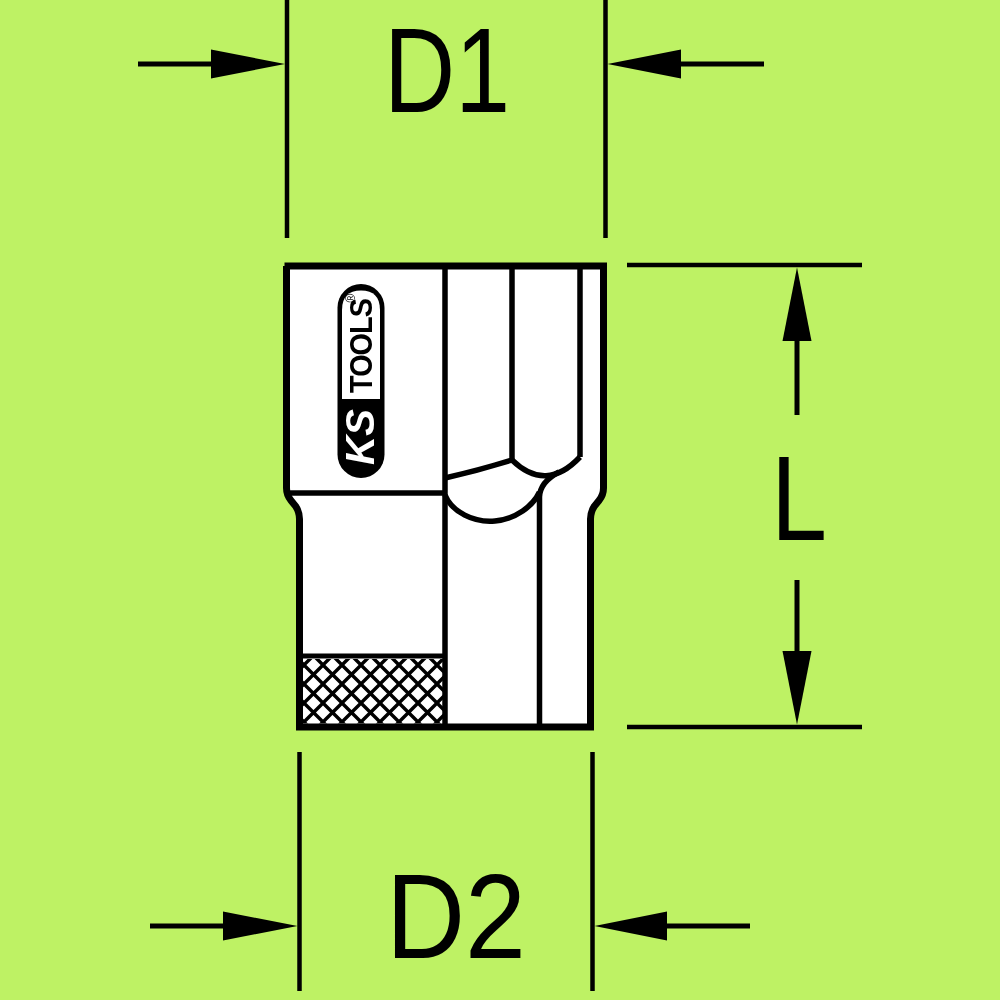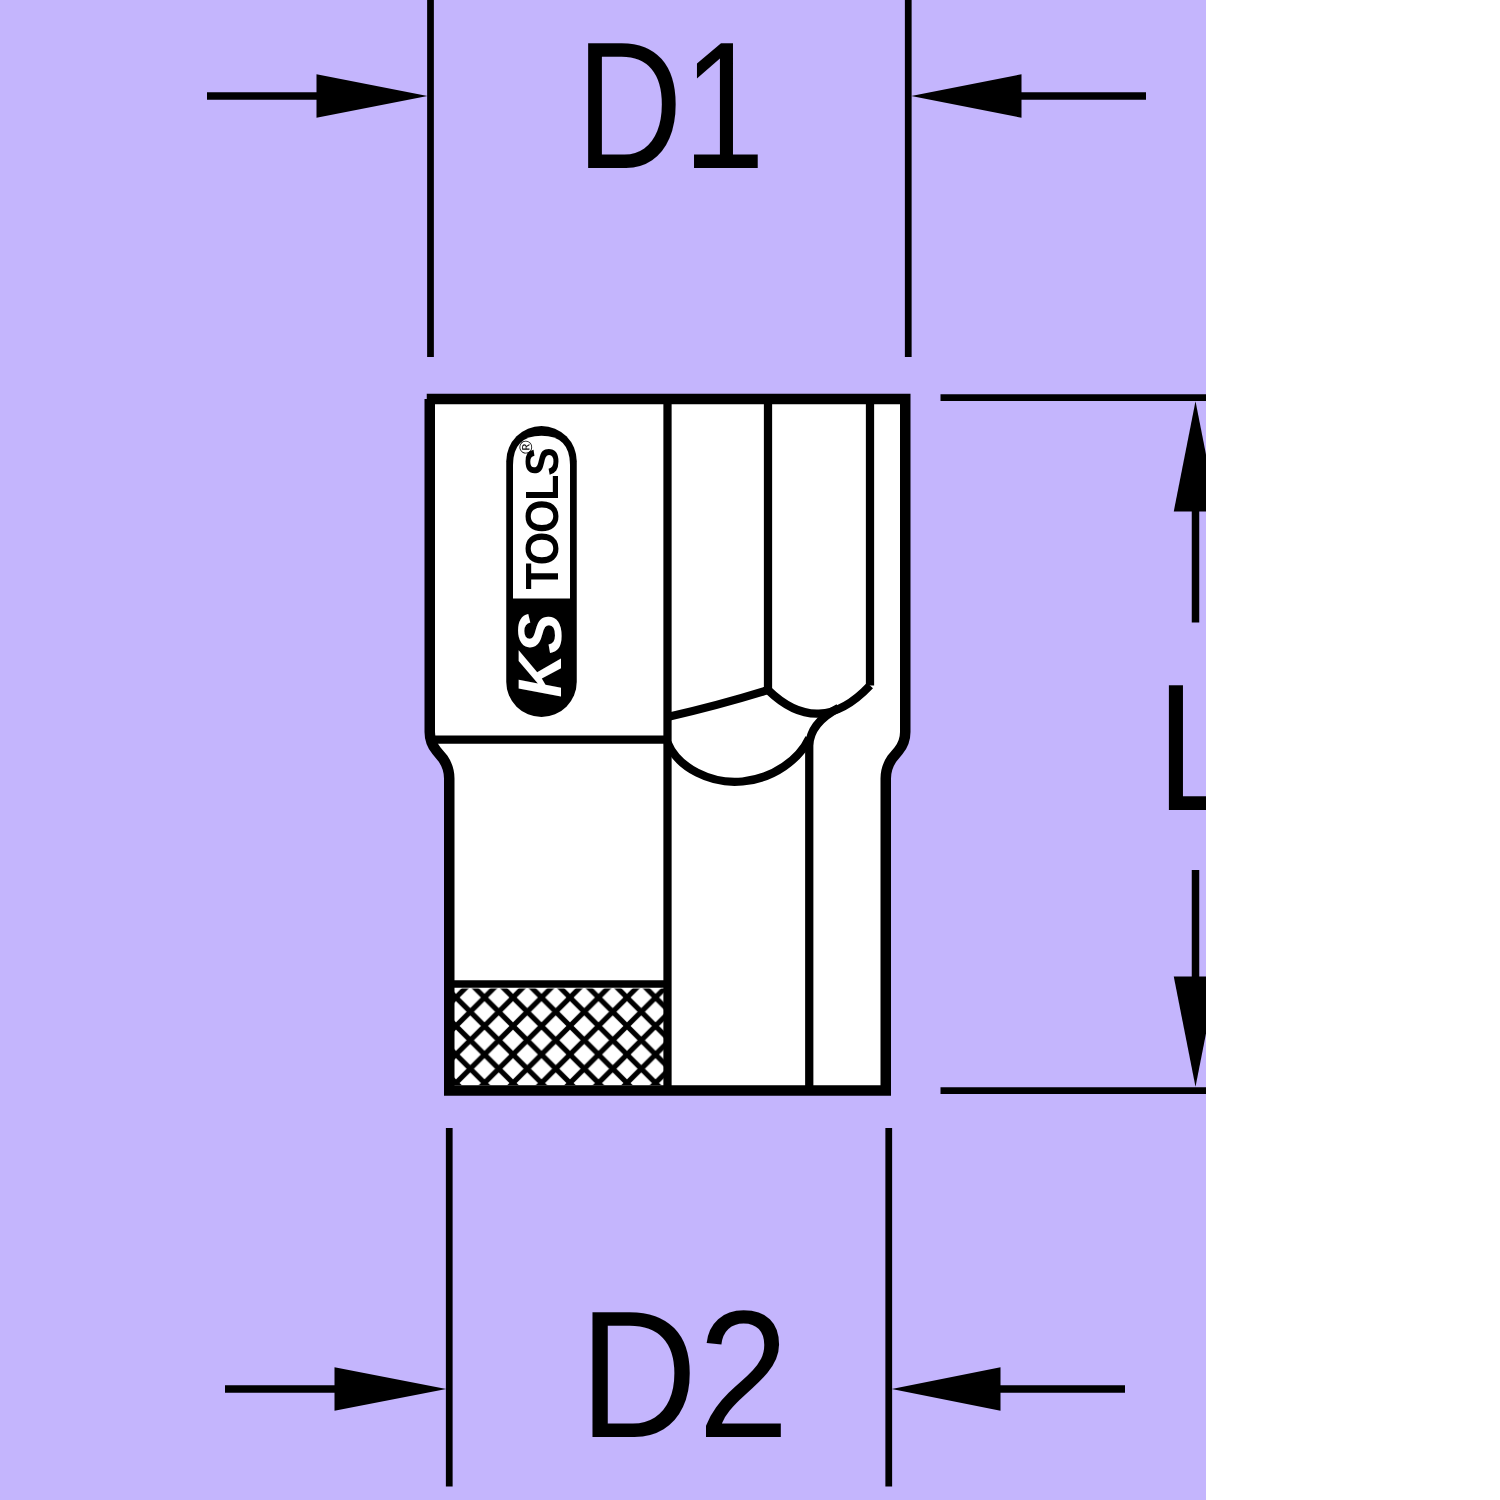--- a/index.html
+++ b/index.html
@@ -1,19 +1,19 @@
 <!DOCTYPE html>
 <html><head>
 <meta charset="utf-8">
 <style>
   html,body{margin:0;padding:0;background:#ffffff;}
   .canvas{
     position:relative;
-    width:804px;height:1000px;
-    background:#c4b5fd;
+    width:1000px;height:1000px;
+    background:#bef264;
     font-family:"Liberation Sans", sans-serif;
     overflow:hidden;
   }
   svg{position:absolute;left:0;top:0;}
   .dim-text{
     font-family:"Liberation Sans", sans-serif;
     font-size:121px;
     fill:#000000;
     text-anchor:middle;
   }

